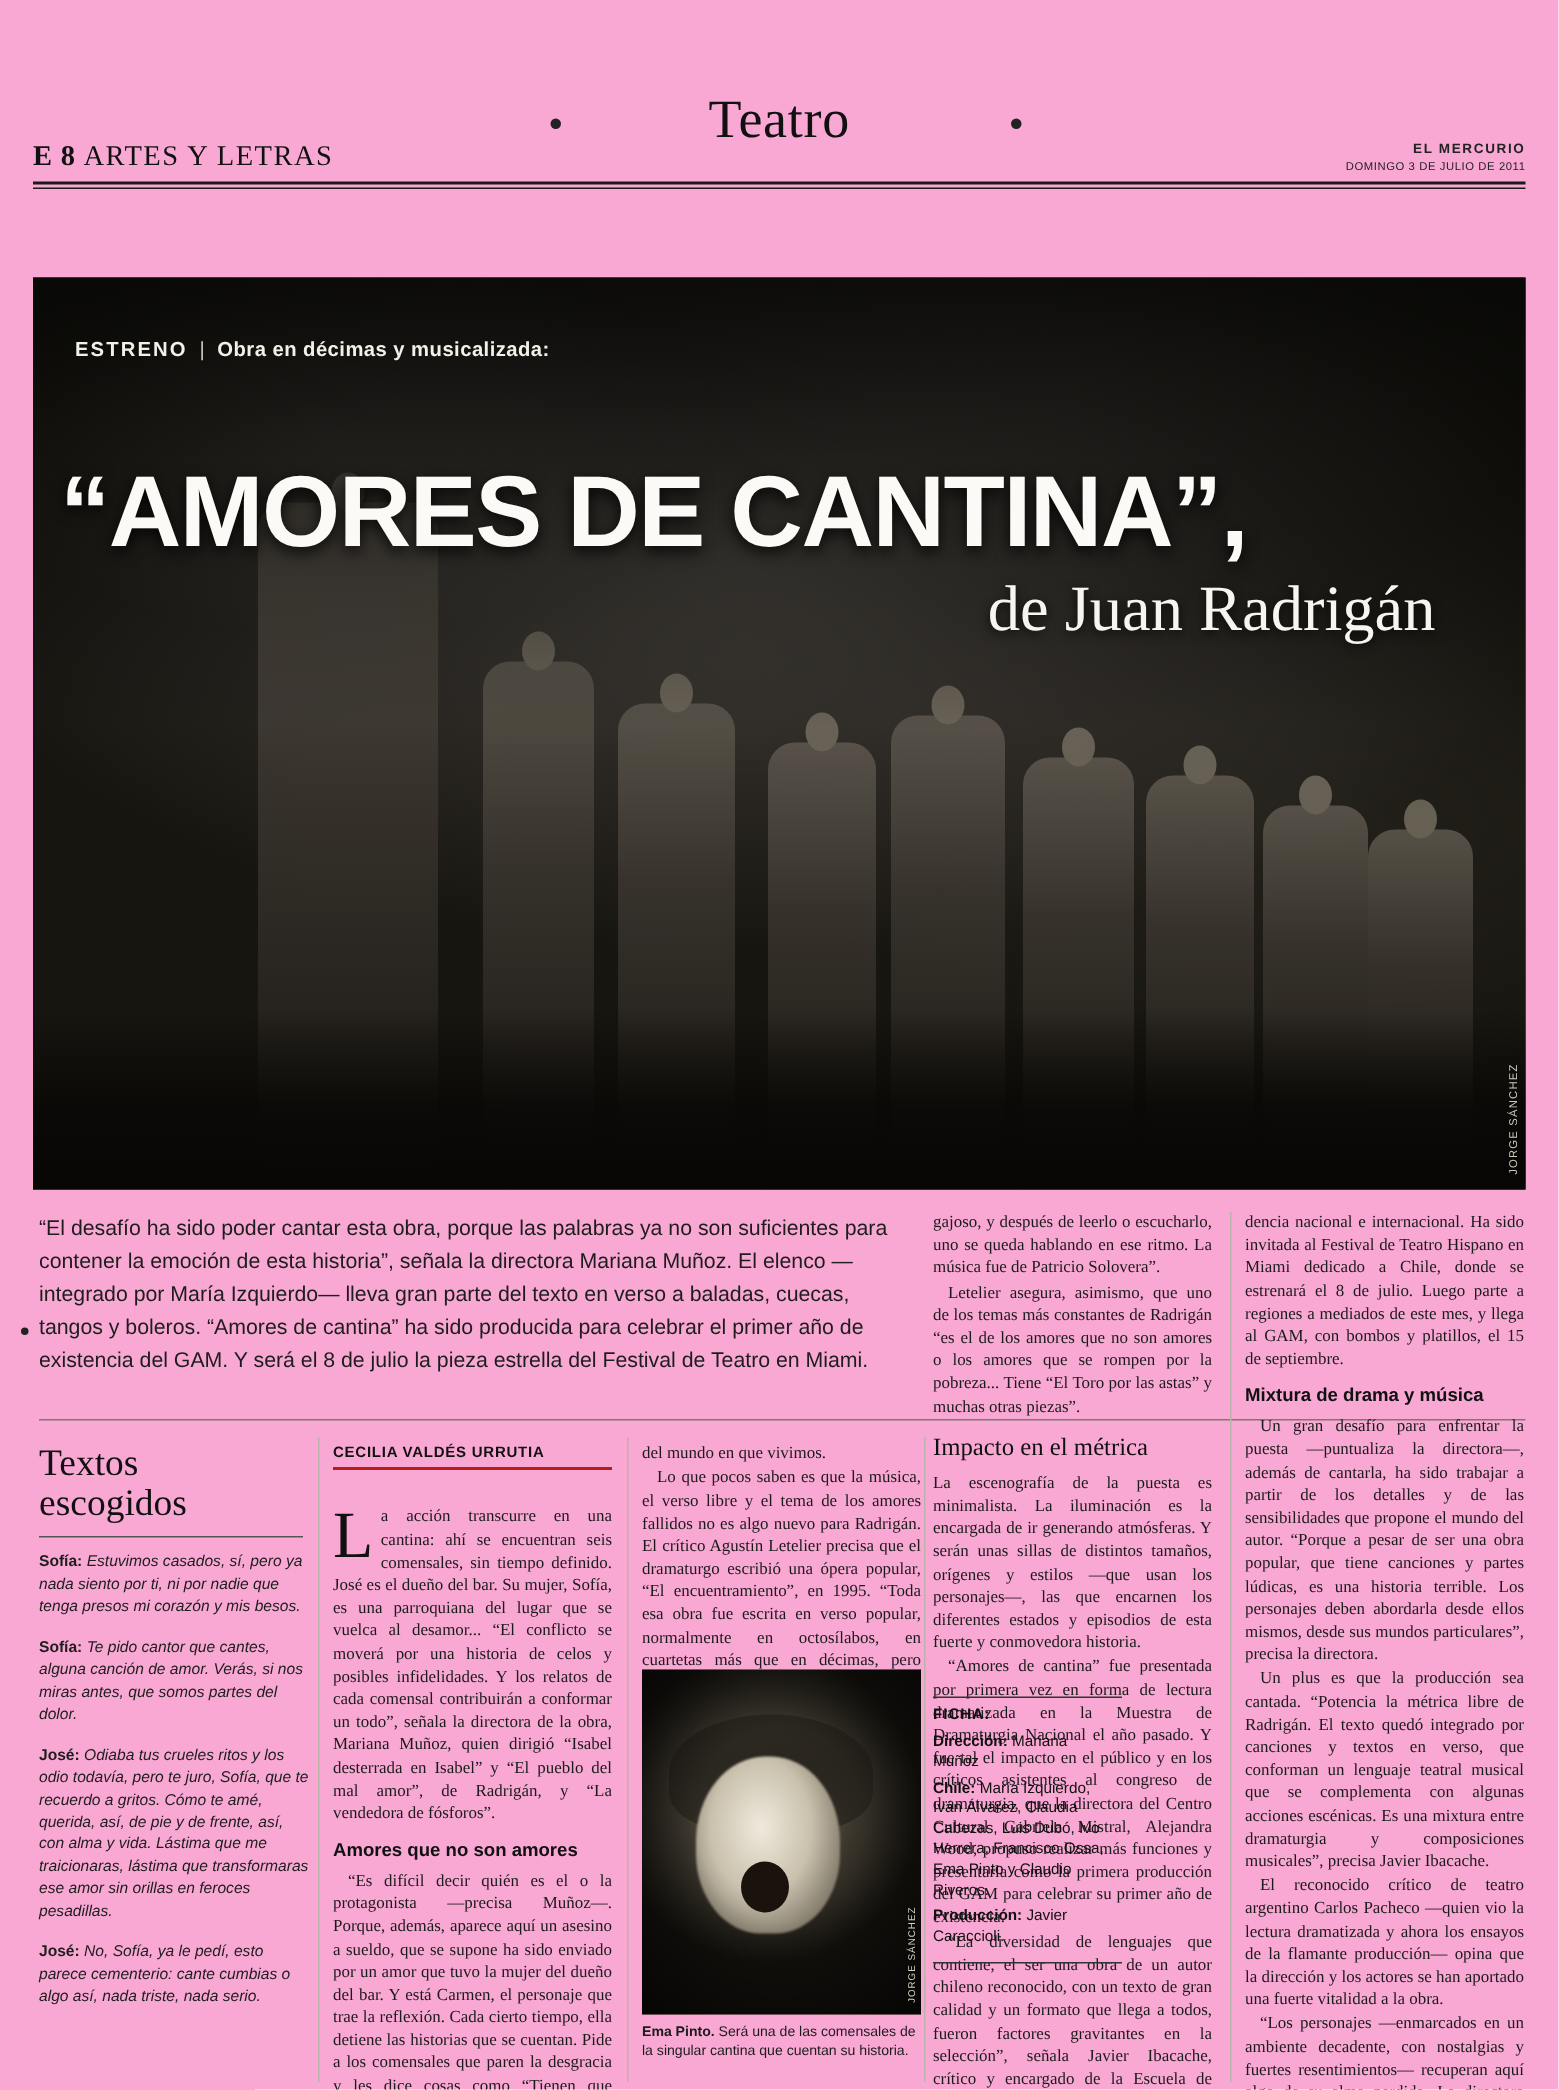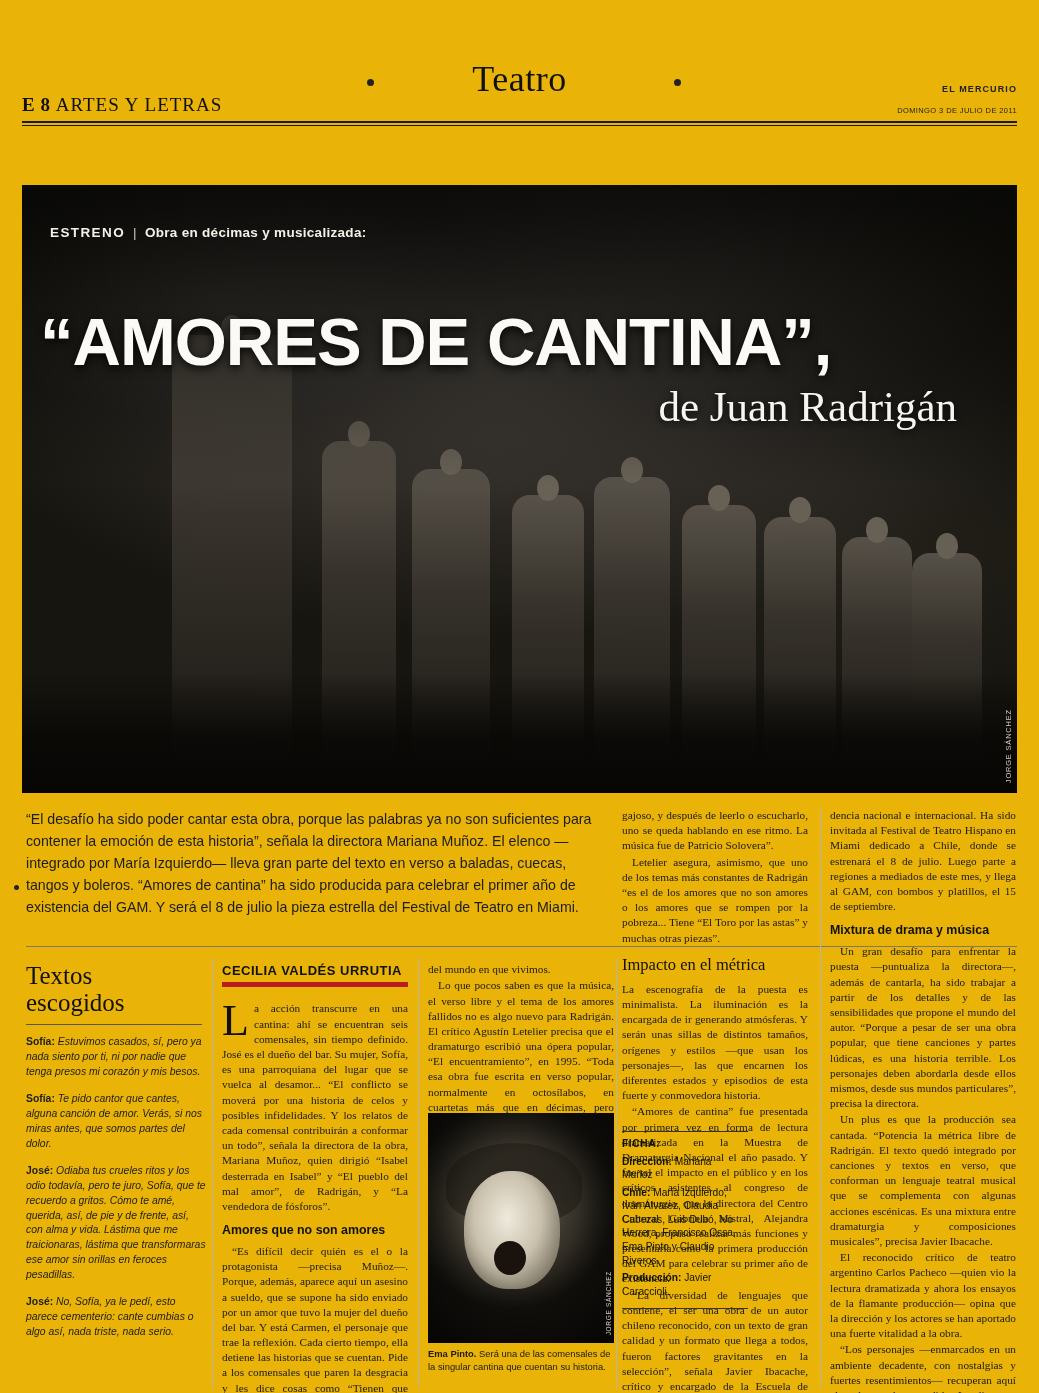--- a/index.html
+++ b/index.html
@@ -12,21 +12,21 @@
     height: 1393px;
     font-family: "Liberation Serif", serif;
     color: #1a1a1a;
     position: relative;
     overflow: hidden;
   }
   .page {
     position: relative;
     width: 1039px;
     height: 1393px;
-    background: #eab308;
+    background: #f9a8d4;
     padding: 0;
   }
 
   
   .masthead {
     position: absolute;
     left: 22px;
     top: 58px;
     width: 995px;
     height: 62px;
@@ -73,21 +73,21 @@
     color: #222;
   }
   .mastright .paper {
     font-size: 9px;
     letter-spacing: 1.1px;
     font-weight: bold;
   }
   .mastright .date {
     font-size: 7.5px;
     letter-spacing: 0.4px;
-    margin-top: 12px;
+    margin-top: 2px;
   }
   .rule-top {
     position: absolute;
     left: 22px;
     top: 121px;
     width: 995px;
     height: 2px;
     background: #1a1a1a;
   }
   .rule-top2 {
@@ -275,27 +275,27 @@
     margin-bottom: 13px;
   }
   .quote-block b {
     font-style: normal;
     font-weight: bold;
   }
 
   
   .byline {
     font-family: "Liberation Sans", sans-serif;
-    font-size: 13px;
+    font-size: 10px;
     font-weight: bold;
     letter-spacing: 0.5px;
     color: #111;
-    border-bottom: 5px solid #b91c1c;
+    border-bottom: 2px solid #b91c1c;
     padding-bottom: 3px;
-    margin-bottom: 14px;
+    margin-bottom: 24px;
   }
   .col {
     position: absolute;
     font-family: "Liberation Serif", serif;
     font-size: 11.3px;
     line-height: 1.345;
     text-align: justify;
     color: #1b1b1b;
   }
   .col p { margin: 0 0 0.1em 0; text-indent: 10px; }

